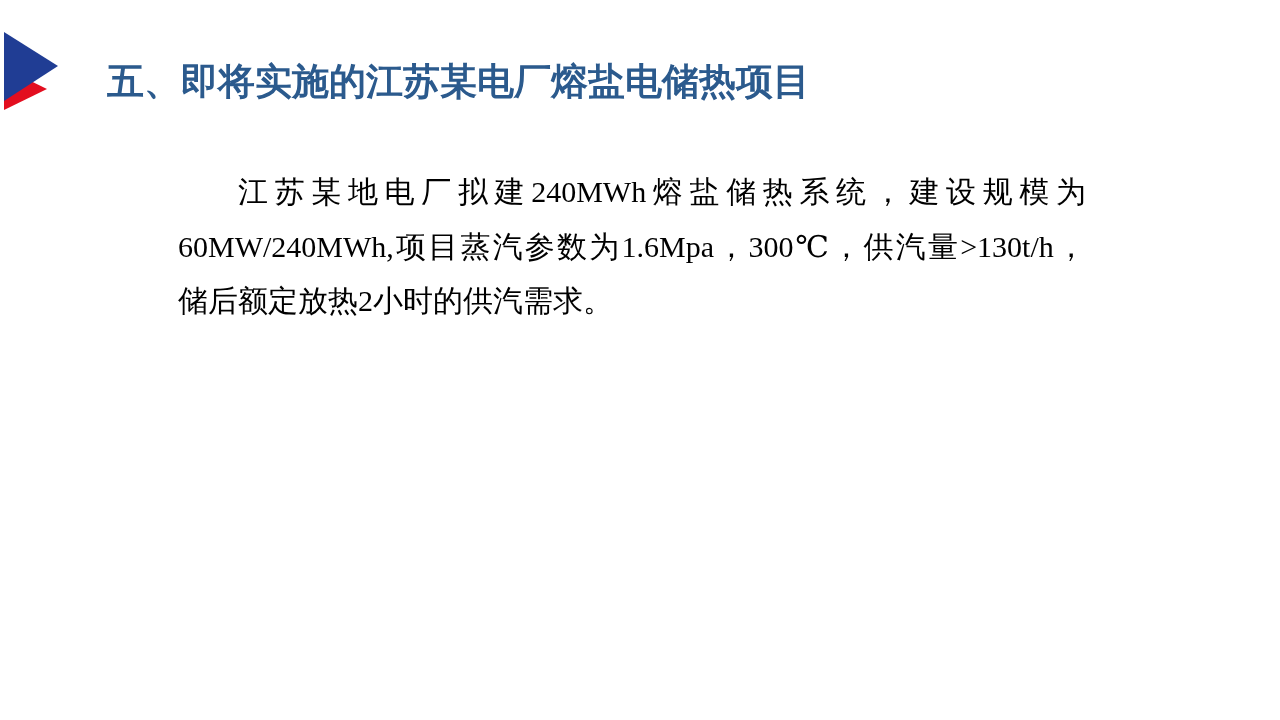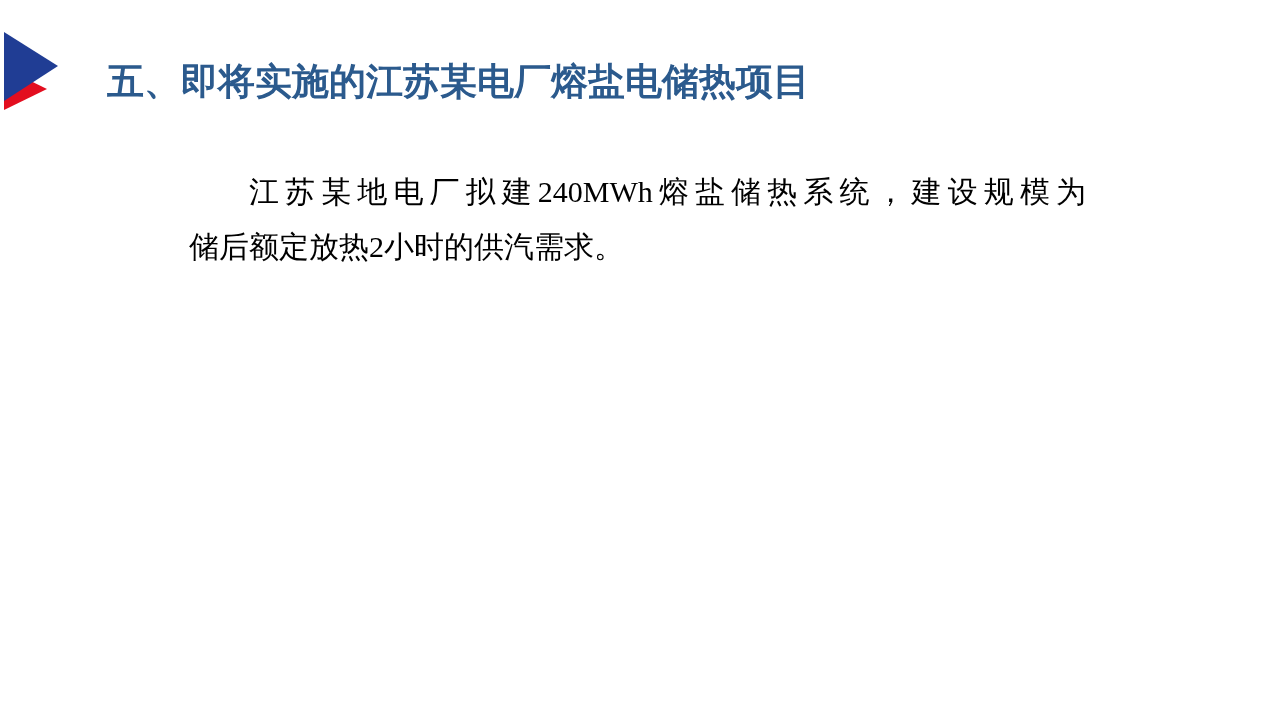--- a/index.html
+++ b/index.html
@@ -46,21 +46,20 @@
   }
   .body-line {
     height: 54.5px;
     line-height: 54.5px;
     white-space: nowrap;
     text-align: justify;
     text-align-last: justify;
     text-justify: inter-character;
     white-space: normal;
     overflow: hidden;
-    margin-left: 11px;
   }
   .body-line.first-line {
     padding-left: 60px;
   }
   .body-line.last-line {
     text-align: right;
     text-align-last: left;
   }
 </style>
 </head>
@@ -70,16 +69,17 @@
 
   <svg class="corner-shape" viewBox="0 0 70 120" xmlns="http://www.w3.org/2000/svg" aria-hidden="true">
     <polygon points="4,68 47,89 4,110" fill="#E30E1F"></polygon>
     <polygon points="4,32 58,66 4,101" fill="#203D94"></polygon>
   </svg>
 
   <h1 class="slide-title">五、即将实施的江苏某电厂熔盐电储热项目</h1>
 
   <div class="body-paragraph">
     <div class="body-line first-line">江苏某地电厂拟建240MWh熔盐储热系统，建设规模为</div>
+    <div class="body-line">60MW/240MWh,项目蒸汽参数为1.6Mpa，300℃，供汽量&gt;130t/h，</div>
     <div class="body-line last-line">储后额定放热2小时的供汽需求。</div>
   </div>
 
 </div>
 
 </body></html>

